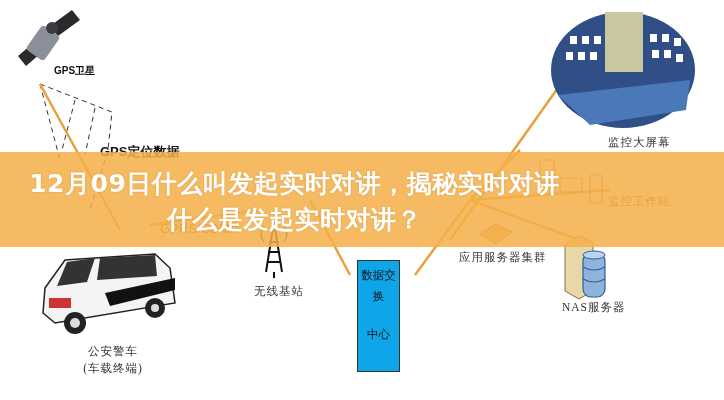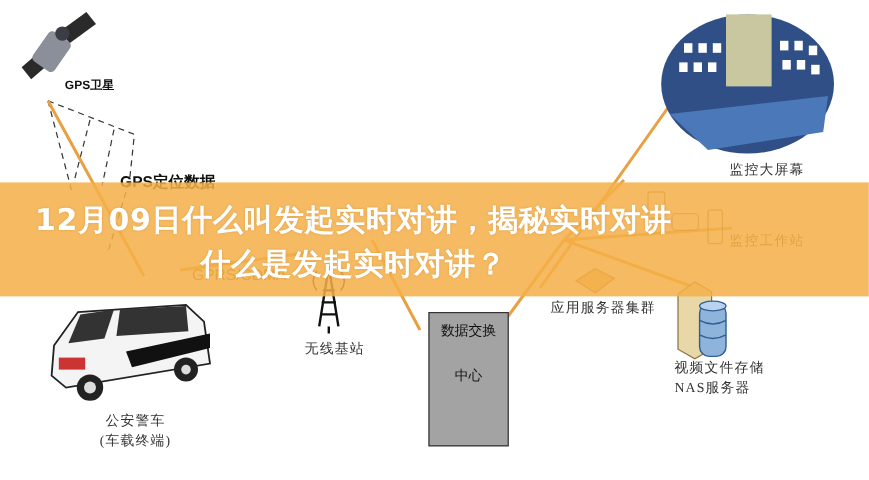--- a/index.html
+++ b/index.html
@@ -3,21 +3,21 @@
 <meta charset="utf-8">
 <style>
   html, body { margin: 0; padding: 0; }
   body { width: 724px; height: 400px; background: #ffffff; position: relative; overflow: hidden;
          font-family: "DejaVu Sans", sans-serif; }
   .abs { position: absolute; }
   .diagram-svg { position: absolute; left: 0; top: 0; width: 724px; height: 400px; }
   .lbl-bold { font-family: "Liberation Sans", sans-serif; font-weight: bold; font-size: 10px; color: #111; }
   .lbl-serif { font-family: Liberation Serif, serif; font-size: 11.5px; color: #333; line-height: 17px; letter-spacing: 1px; }
   .lbl-sans { font-family: Liberation Sans, sans-serif; font-size: 13px; color: #a16207; }
-  .dx-box { position: absolute; left: 357px; top: 260px; width: 67px; height: 112px; background: #a3a3a3;
+  .dx-box { position: absolute; left: 357px; top: 260px; width: 43px; height: 112px; background: #0ea5e9;
             border: 1px solid #333; box-sizing: border-box; text-align: center; }
   .dx-box .t { font-family: "DejaVu Sans", sans-serif; font-size: 11.5px; color: #111; line-height: 21px; margin-top: 4px; }
   .banner { position: absolute; left: 0; top: 152px; width: 724px; height: 95px;
             background: rgba(244, 176, 72, 0.86); }
   .title { position: absolute; left: 0; width: 589px; text-align: center; color: #ffffff;
            font-family: "DejaVu Sans", sans-serif; font-weight: bold; font-size: 25px; letter-spacing: 0.5px;
            text-shadow: 0 0 2px rgba(160,100,20,0.35); }
 </style>
 </head>
 <body>
@@ -127,19 +127,18 @@
 </div>
 
 <div class="abs lbl-serif" style="left:459px; top:249px;">
   <div>应用服务器集群</div>
 </div>
 
 <div class="abs lbl-serif" style="left:608px; top:134px;">监控大屏幕</div>
 <div class="abs lbl-serif" style="left:608px; top:193px; color:#6a4a18;">监控工作站</div>
 
 <div class="abs lbl-serif" style="left:562px; top:299px;">
-  <div>视频文件存储</div>
   <div>NAS服务器</div>
 </div>
 
 <div class="banner"></div>
 <div class="title" style="top:167px;">12月09日什么叫发起实时对讲，揭秘实时对讲</div>
 <div class="title" style="top:203px;">什么是发起实时对讲？</div>
 
 </body></html>

